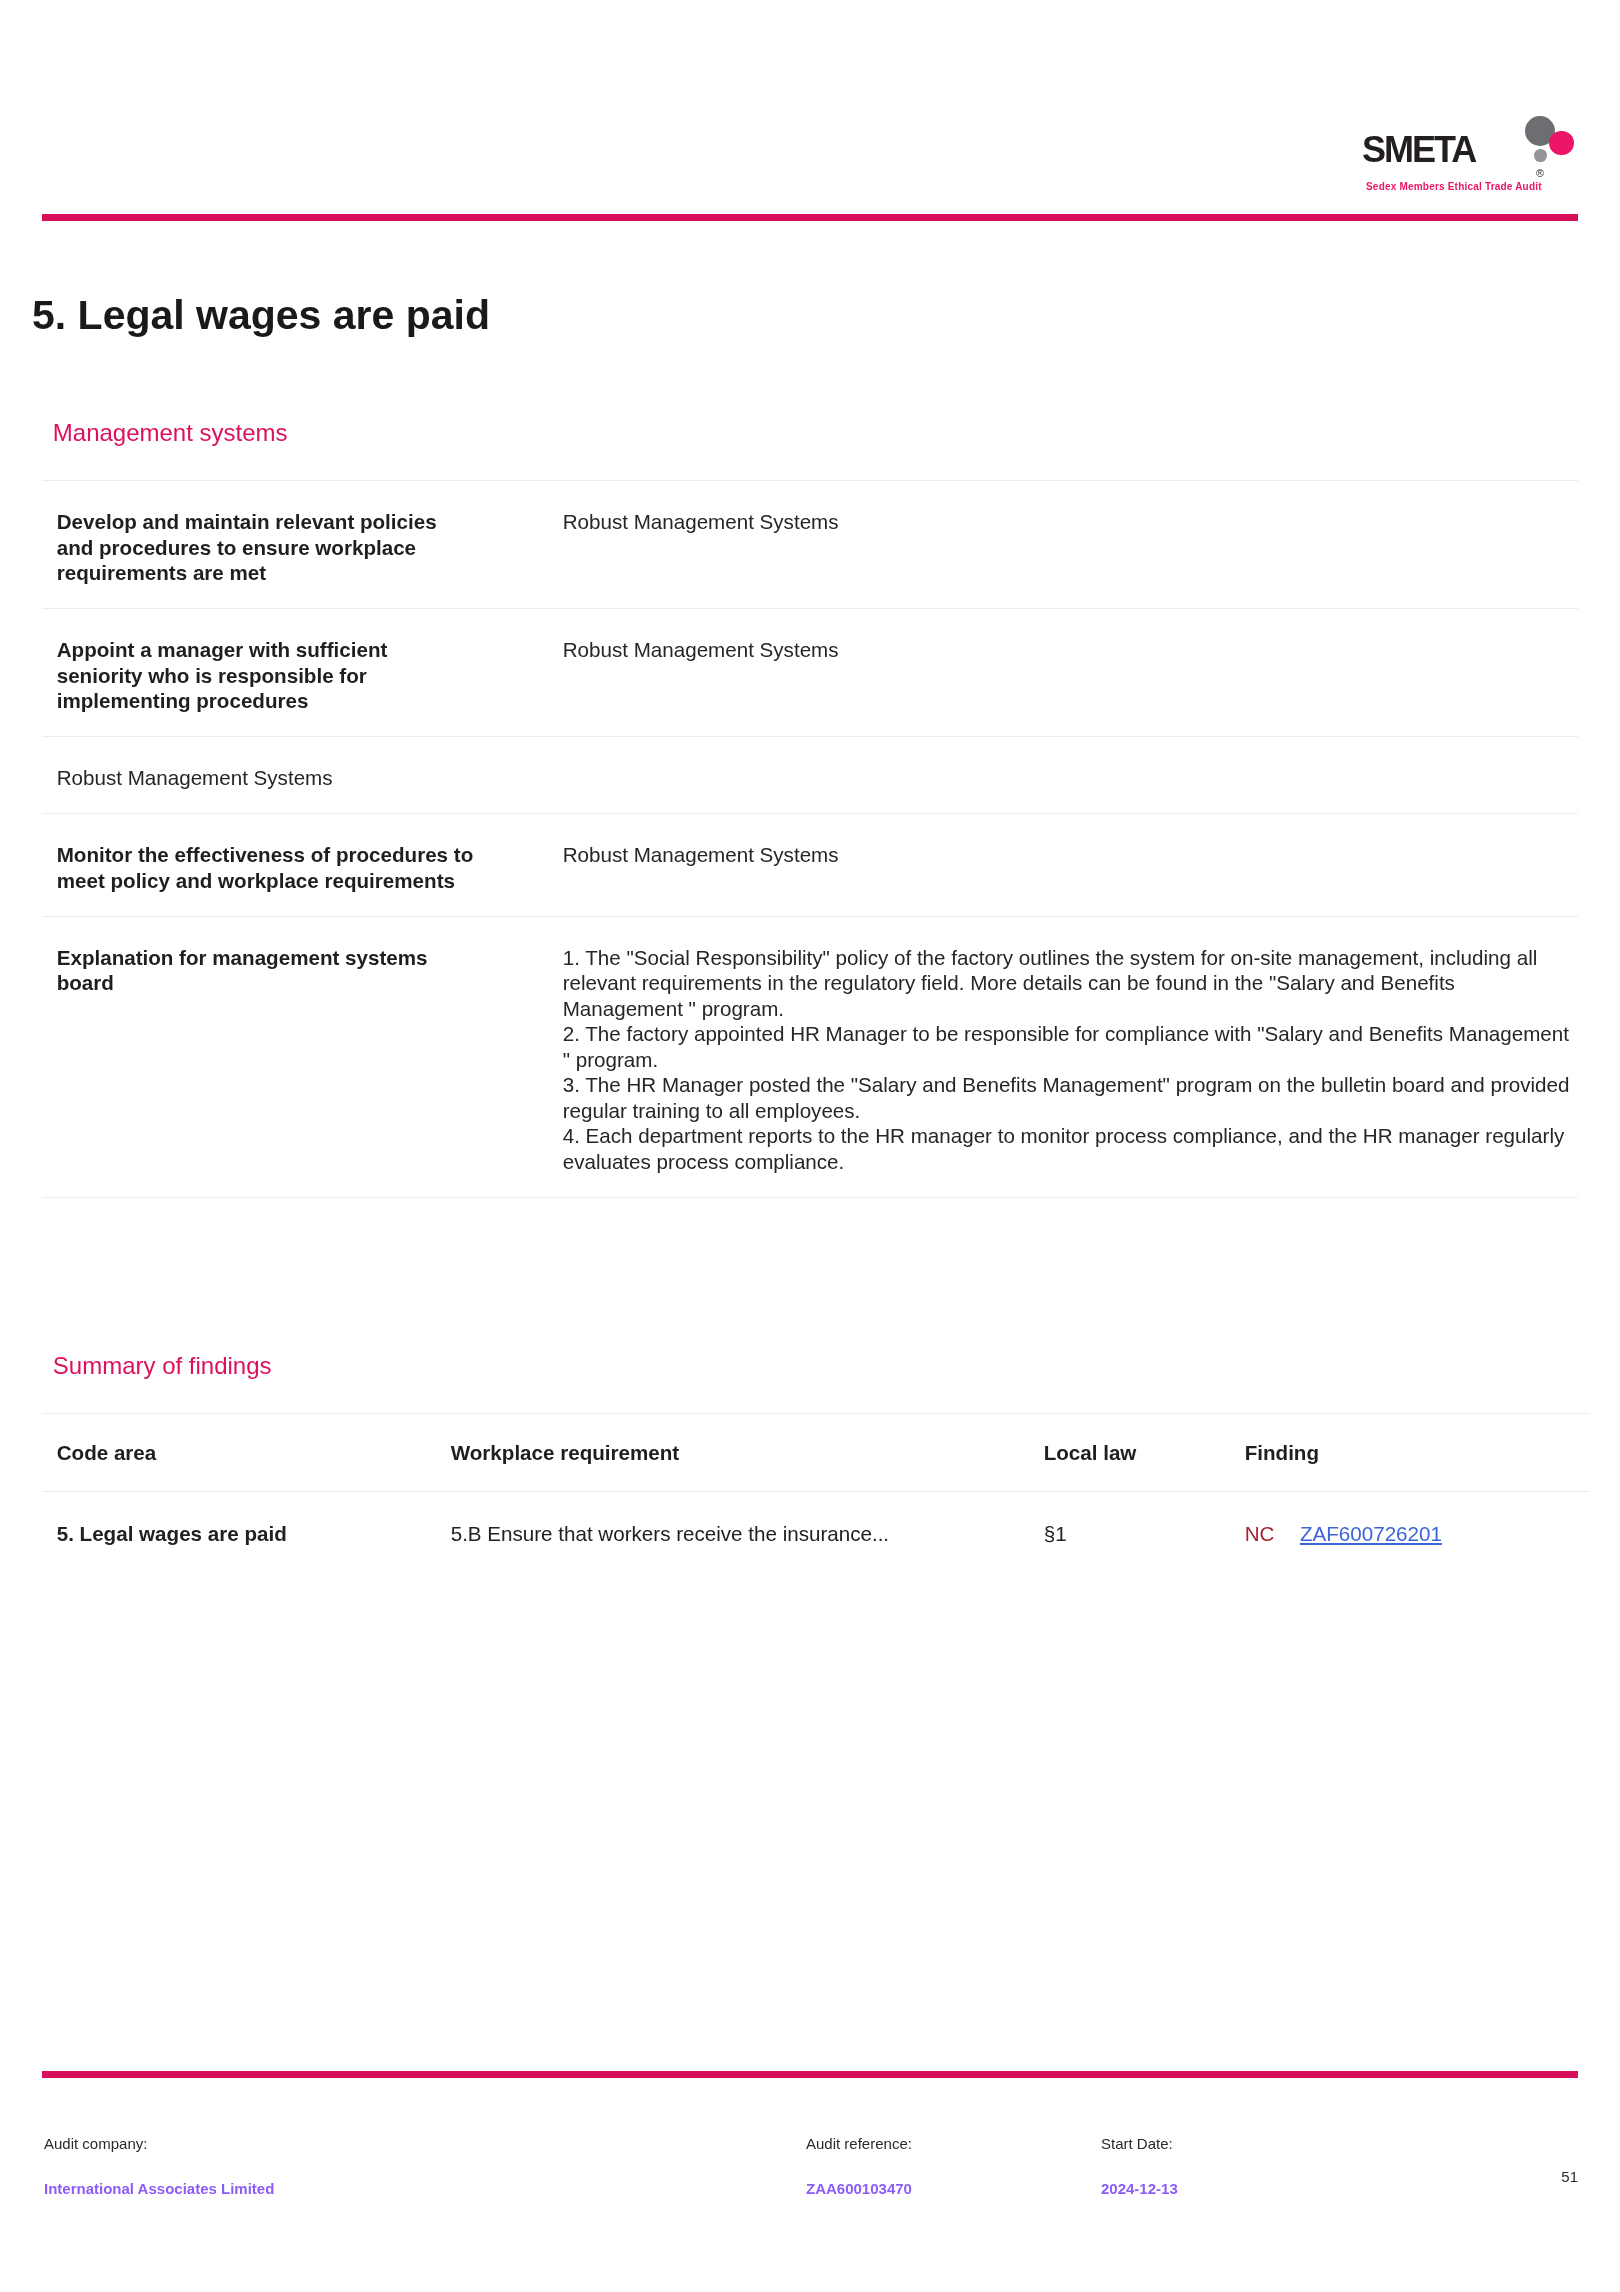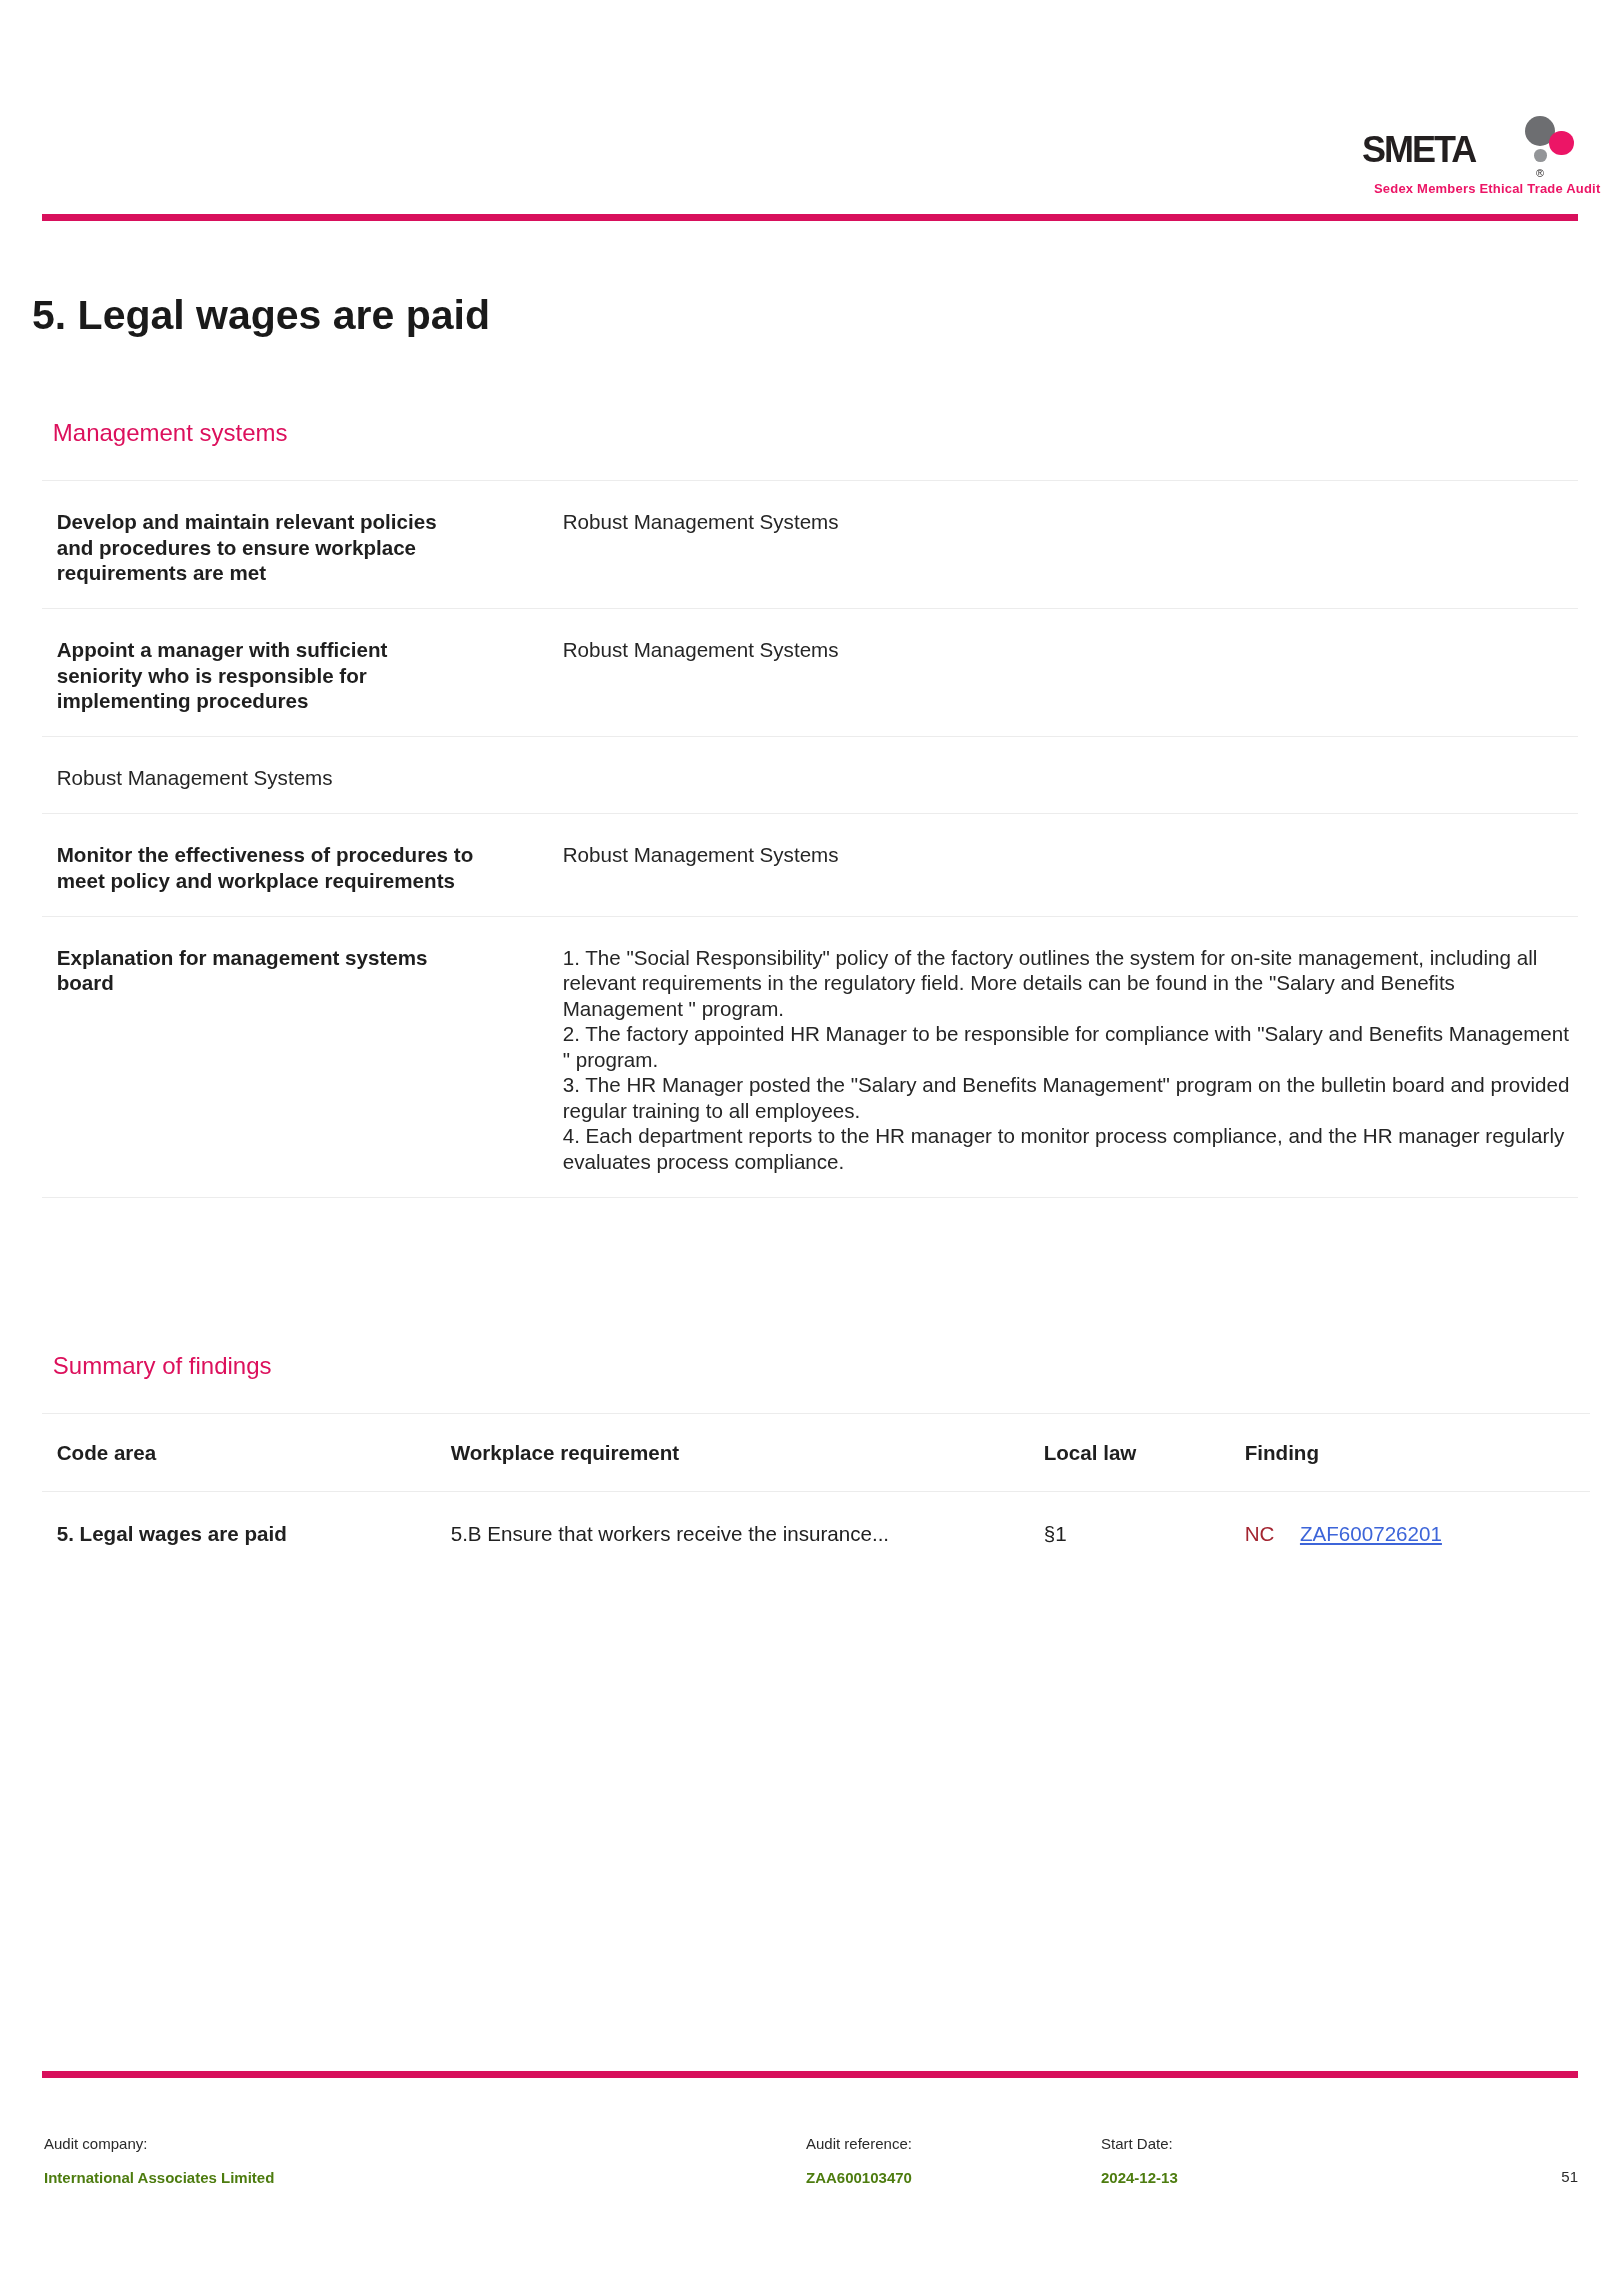--- a/index.html
+++ b/index.html
@@ -17,22 +17,22 @@
     position:absolute;left:0;top:15.7px;
     font-size:36px;font-weight:bold;color:#231f20;
     letter-spacing:-2px;line-height:1;
   }
   .logo-reg{position:absolute;left:174px;top:51px;font-size:10.8px;color:#231f20;}
   .logo-dot{position:absolute;border-radius:50%;}
   .dot-big{width:30px;height:30px;background:#6d6e71;left:163px;top:0px;}
   .dot-pink{width:24.5px;height:24.5px;background:#ec1566;left:187px;top:14.7px;}
   .dot-small{width:12.7px;height:12.7px;background:#939598;left:172px;top:33px;}
   .logo-tagline{
-    position:absolute;left:12px;top:65px;width:214px;
-    font-size:13px;font-weight:bold;color:#ec1566;
+    position:absolute;left:4px;top:65px;width:214px;
+    font-size:10px;font-weight:bold;color:#ec1566;
     letter-spacing:0.2px;white-space:nowrap;
   }
   
   .rule-top{position:absolute;top:214px;left:42px;right:42px;height:6.9px;background:#d8105c;}
   
   .page-title{
     position:absolute;top:290px;left:32px;
     font-size:41px;font-weight:bold;color:#1a1a1a;line-height:51px;
   }
   
@@ -56,21 +56,21 @@
   .f-c3{width:201px;}
   .f-c4{flex:1;display:flex;align-items:flex-start;}
   .f-code{font-weight:bold;}
   .nc-badge{color:#a32531;margin-right:25.5px;}
   .finding-link{color:#3d65d9;text-decoration:underline;cursor:pointer;}
   
   .footer{position:absolute;top:2071px;left:42px;right:42px;}
   .footer-rule{height:6.9px;background:#d8105c;}
   .footer-grid{position:relative;height:108px;font-size:15px;line-height:23.5px;margin-top:9px;}
   .f-label{position:absolute;top:45px;color:#2a2a2a;}
-  .f-value{position:absolute;top:79px;font-weight:bold;color:#4d7c0f;}
+  .f-value{position:absolute;top:90px;font-weight:bold;color:#8b5cf6;}
   .fp-company{left:2px;}
   .fp-reference{left:764px;}
   .fp-date{left:1059px;}
   .page-number{position:absolute;top:78px;right:0;color:#2a2a2a;}
 </style>
 </head>
 <body>
 
 <div class="page">
 

